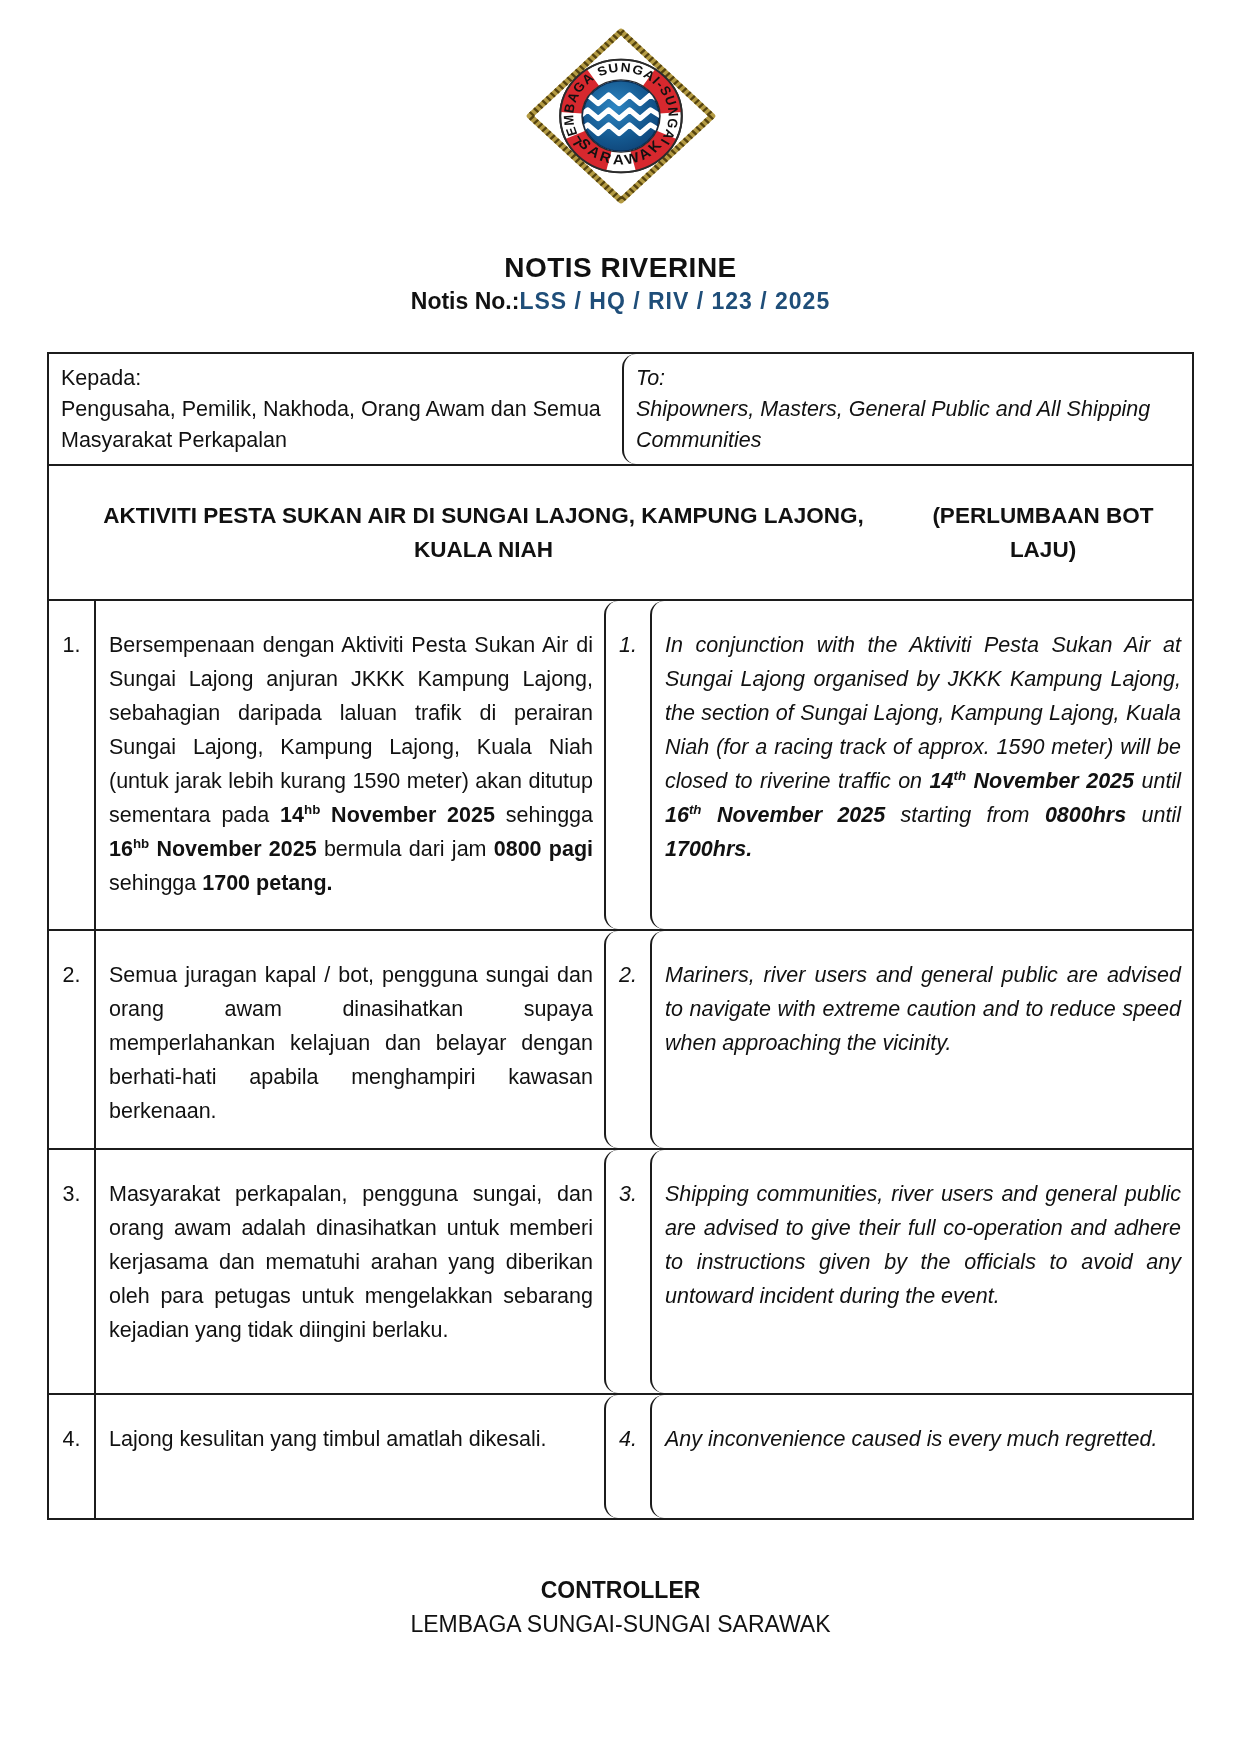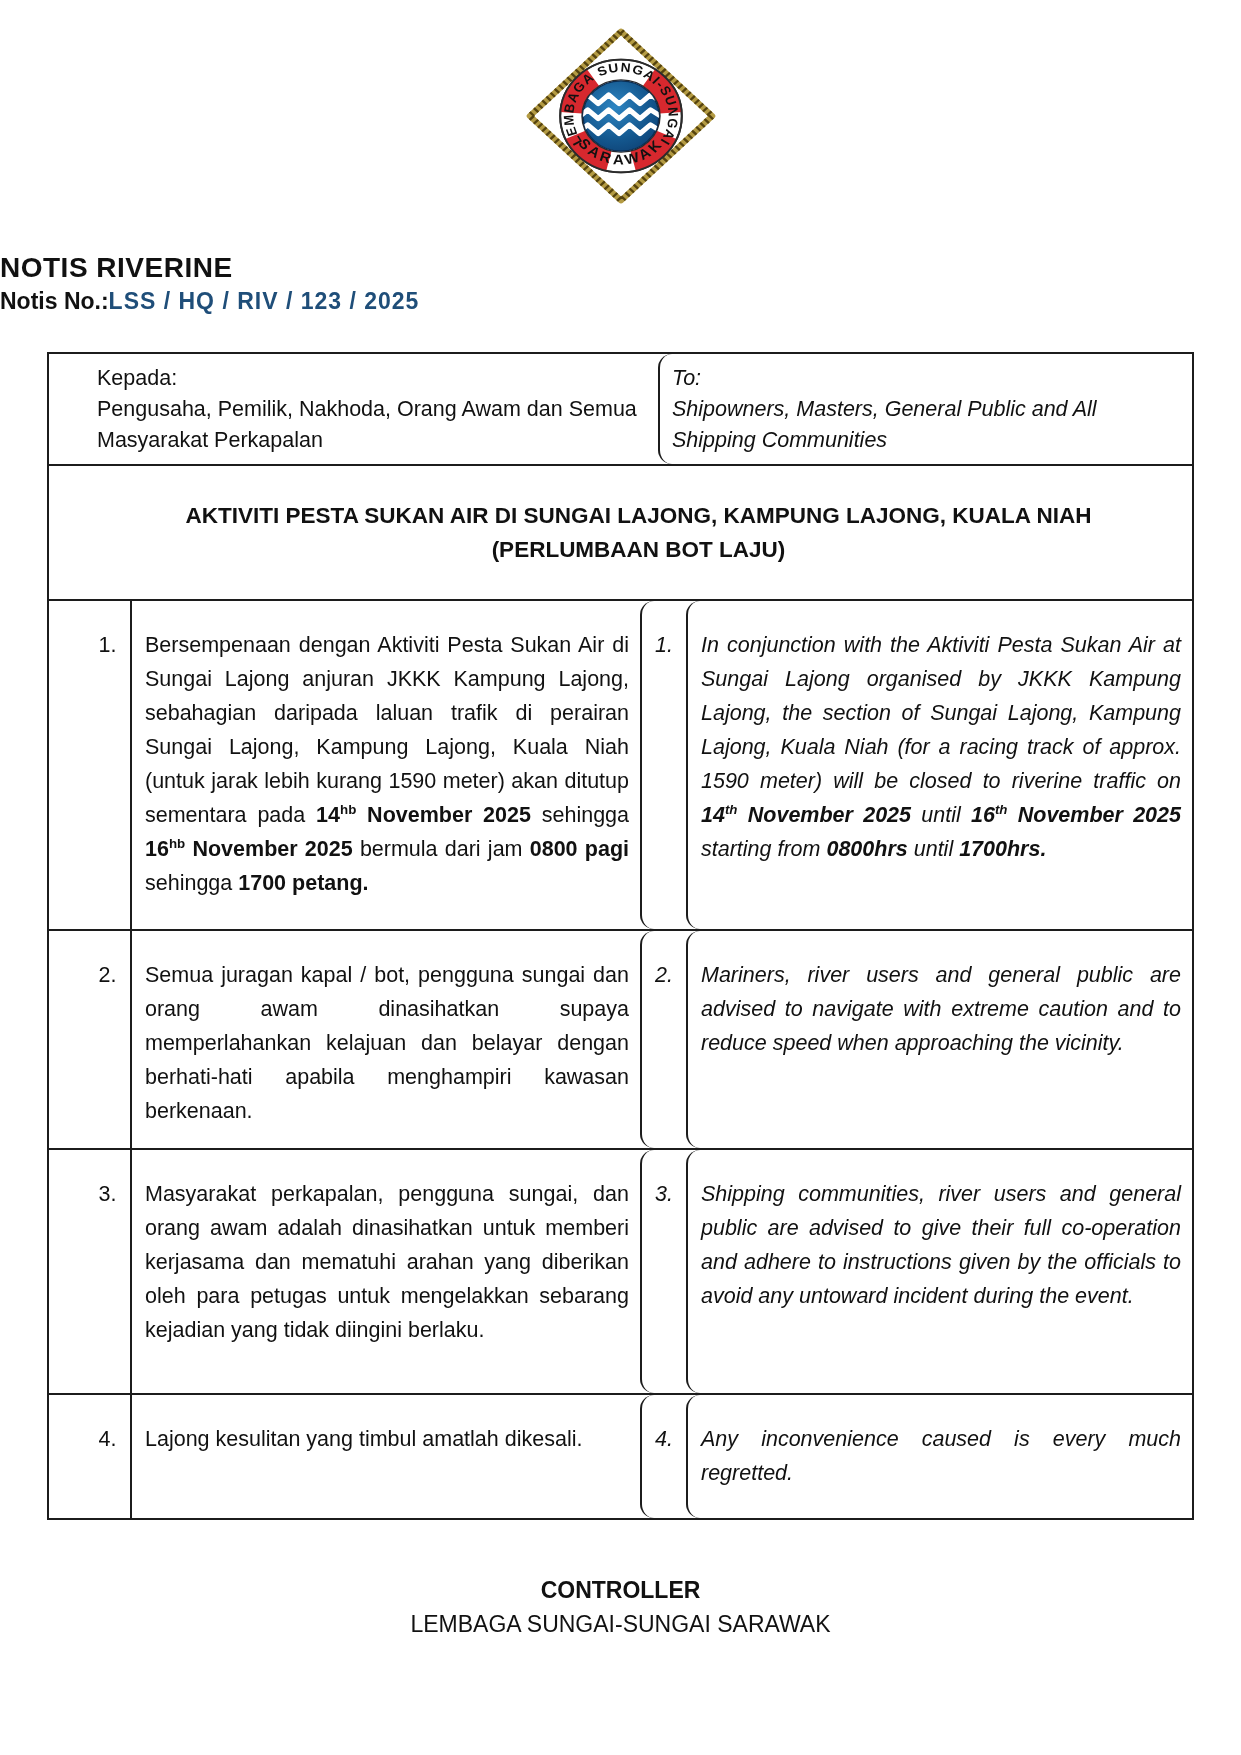--- a/index.html
+++ b/index.html
@@ -9,41 +9,41 @@
     width:1241px; height:1755px;
     margin:0 auto;
     background:#ffffff;
     font-family:"Liberation Sans","DejaVu Sans",sans-serif;
     color:#111111;
     overflow:hidden;
   }
   
   .logo-wrap { text-align:center; padding-top:28px; }
   .logo-wrap svg { display:inline-block; }
-  .hdr { margin-top:42px; line-height:1.28; }
+  .hdr { text-align:center; margin-top:42px; line-height:1.28; }
   .hdr .title   { font-size:28px; font-weight:700; letter-spacing:0.5px; }
   .hdr .subtitle{ font-size:23px; font-weight:700; font-variant:small-caps; letter-spacing:0.5px; }
   .hdr .notisno { font-size:23px; font-weight:700; margin-top:1px; }
   .hdr .notisno .num { color:#1F4E79; letter-spacing:1px; }
   
   .doc-table {
     position:absolute; left:47px; top:352px; width:1147px;
     border:2px solid #1c1c1c;
     font-size:21.5px;
   }
-  .row { display:grid; border-top:2px solid #1c1c1c;padding-left:36px; }
+  .row { display:grid; border-top:2px solid #1c1c1c; }
   .row:first-child { border-top:none; }
   .cell { padding:8px 12px; }
   .cell + .cell { border-left:2px solid #1c1c1c; }
   .head-row { grid-template-columns:573px 1fr; min-height:103px; }
   .head-row .cell { line-height:31px; padding-top:9px; }
   .eng { font-style:italic;border-radius:14px; }
   .subject-row { grid-template-columns:1fr; min-height:135px; }
   .subject-cell {
-    display:flex; flex-direction:column; justify-content:center; align-items:center;
+    display:flex; flex-direction:row; justify-content:center; align-items:center;
     text-align:center; font-weight:700; font-size:22.5px; line-height:34px;
   }
   .item-row { grid-template-columns:45px 510px 46px 1fr; }
   .item-row .cell { padding-top:27px; padding-bottom:20px; line-height:34px; }
   .num-cell { text-align:center; padding-left:4px; padding-right:4px; }
   .txt-cell { text-align:justify; padding-left:13px; padding-right:11px; }
   .row-1 { min-height:330px; }
   .row-2 { min-height:215px; }
   .row-3 { min-height:245px; }
   .row-4 { min-height:125px; }

